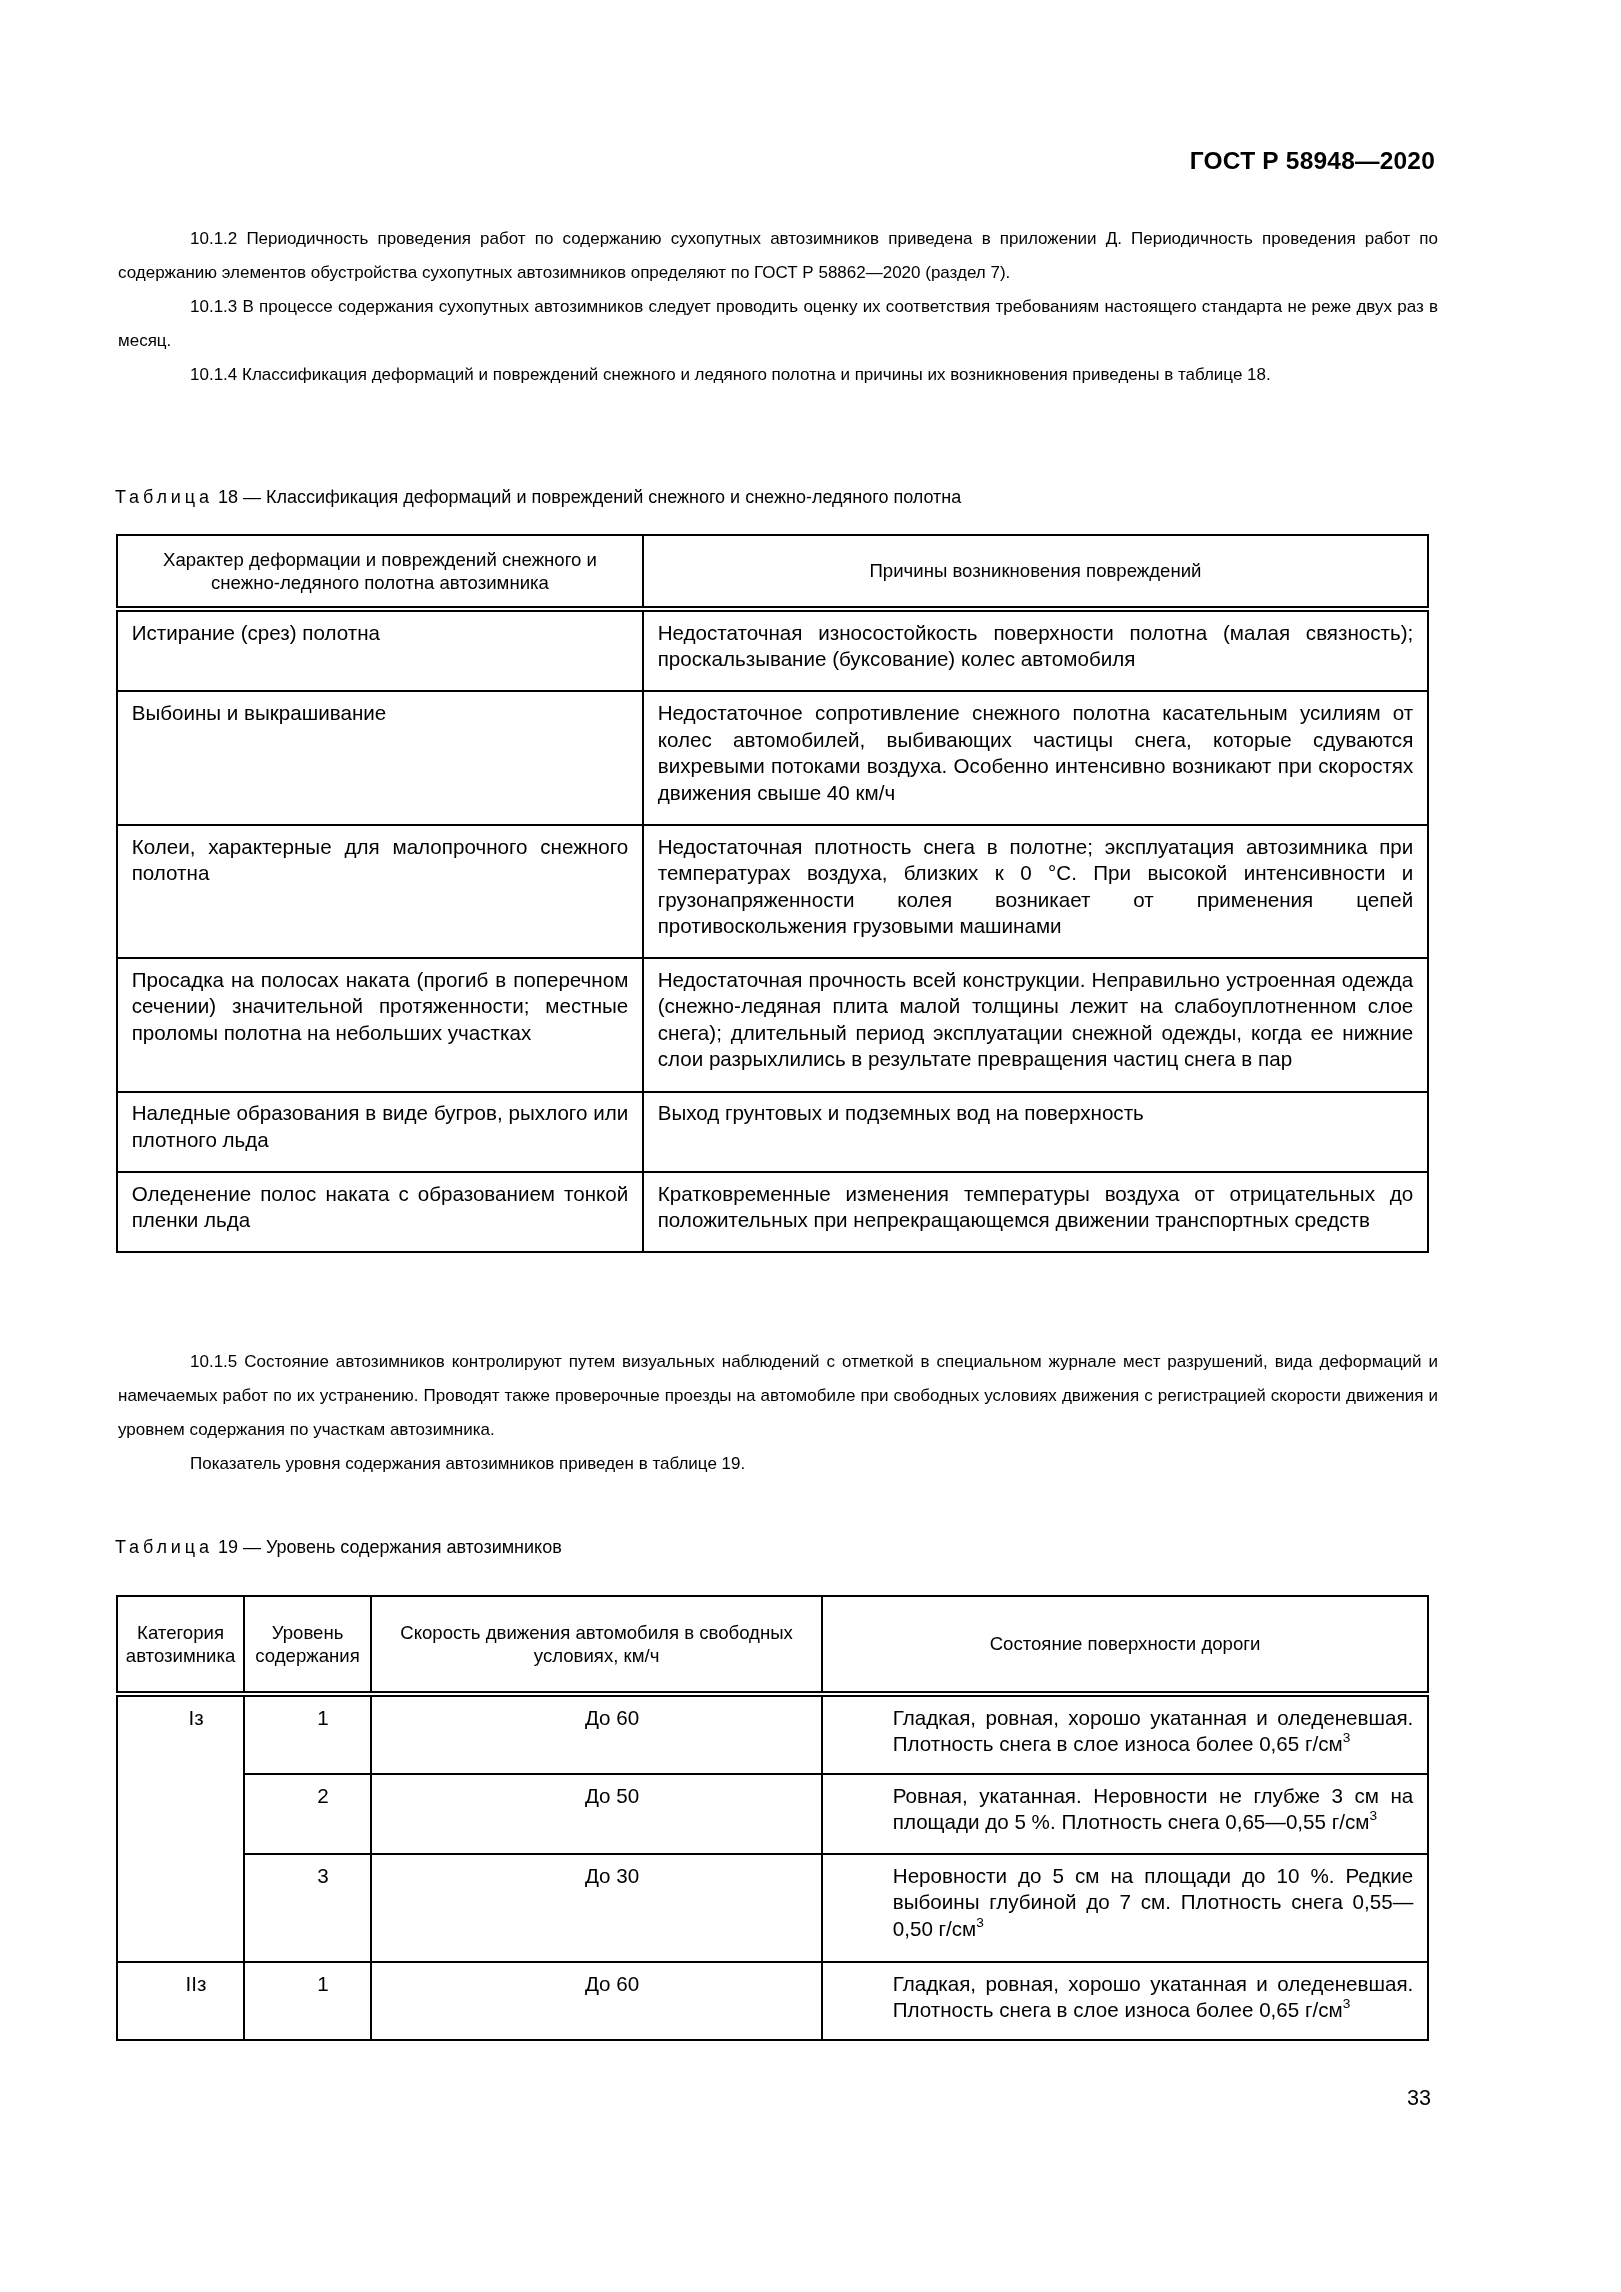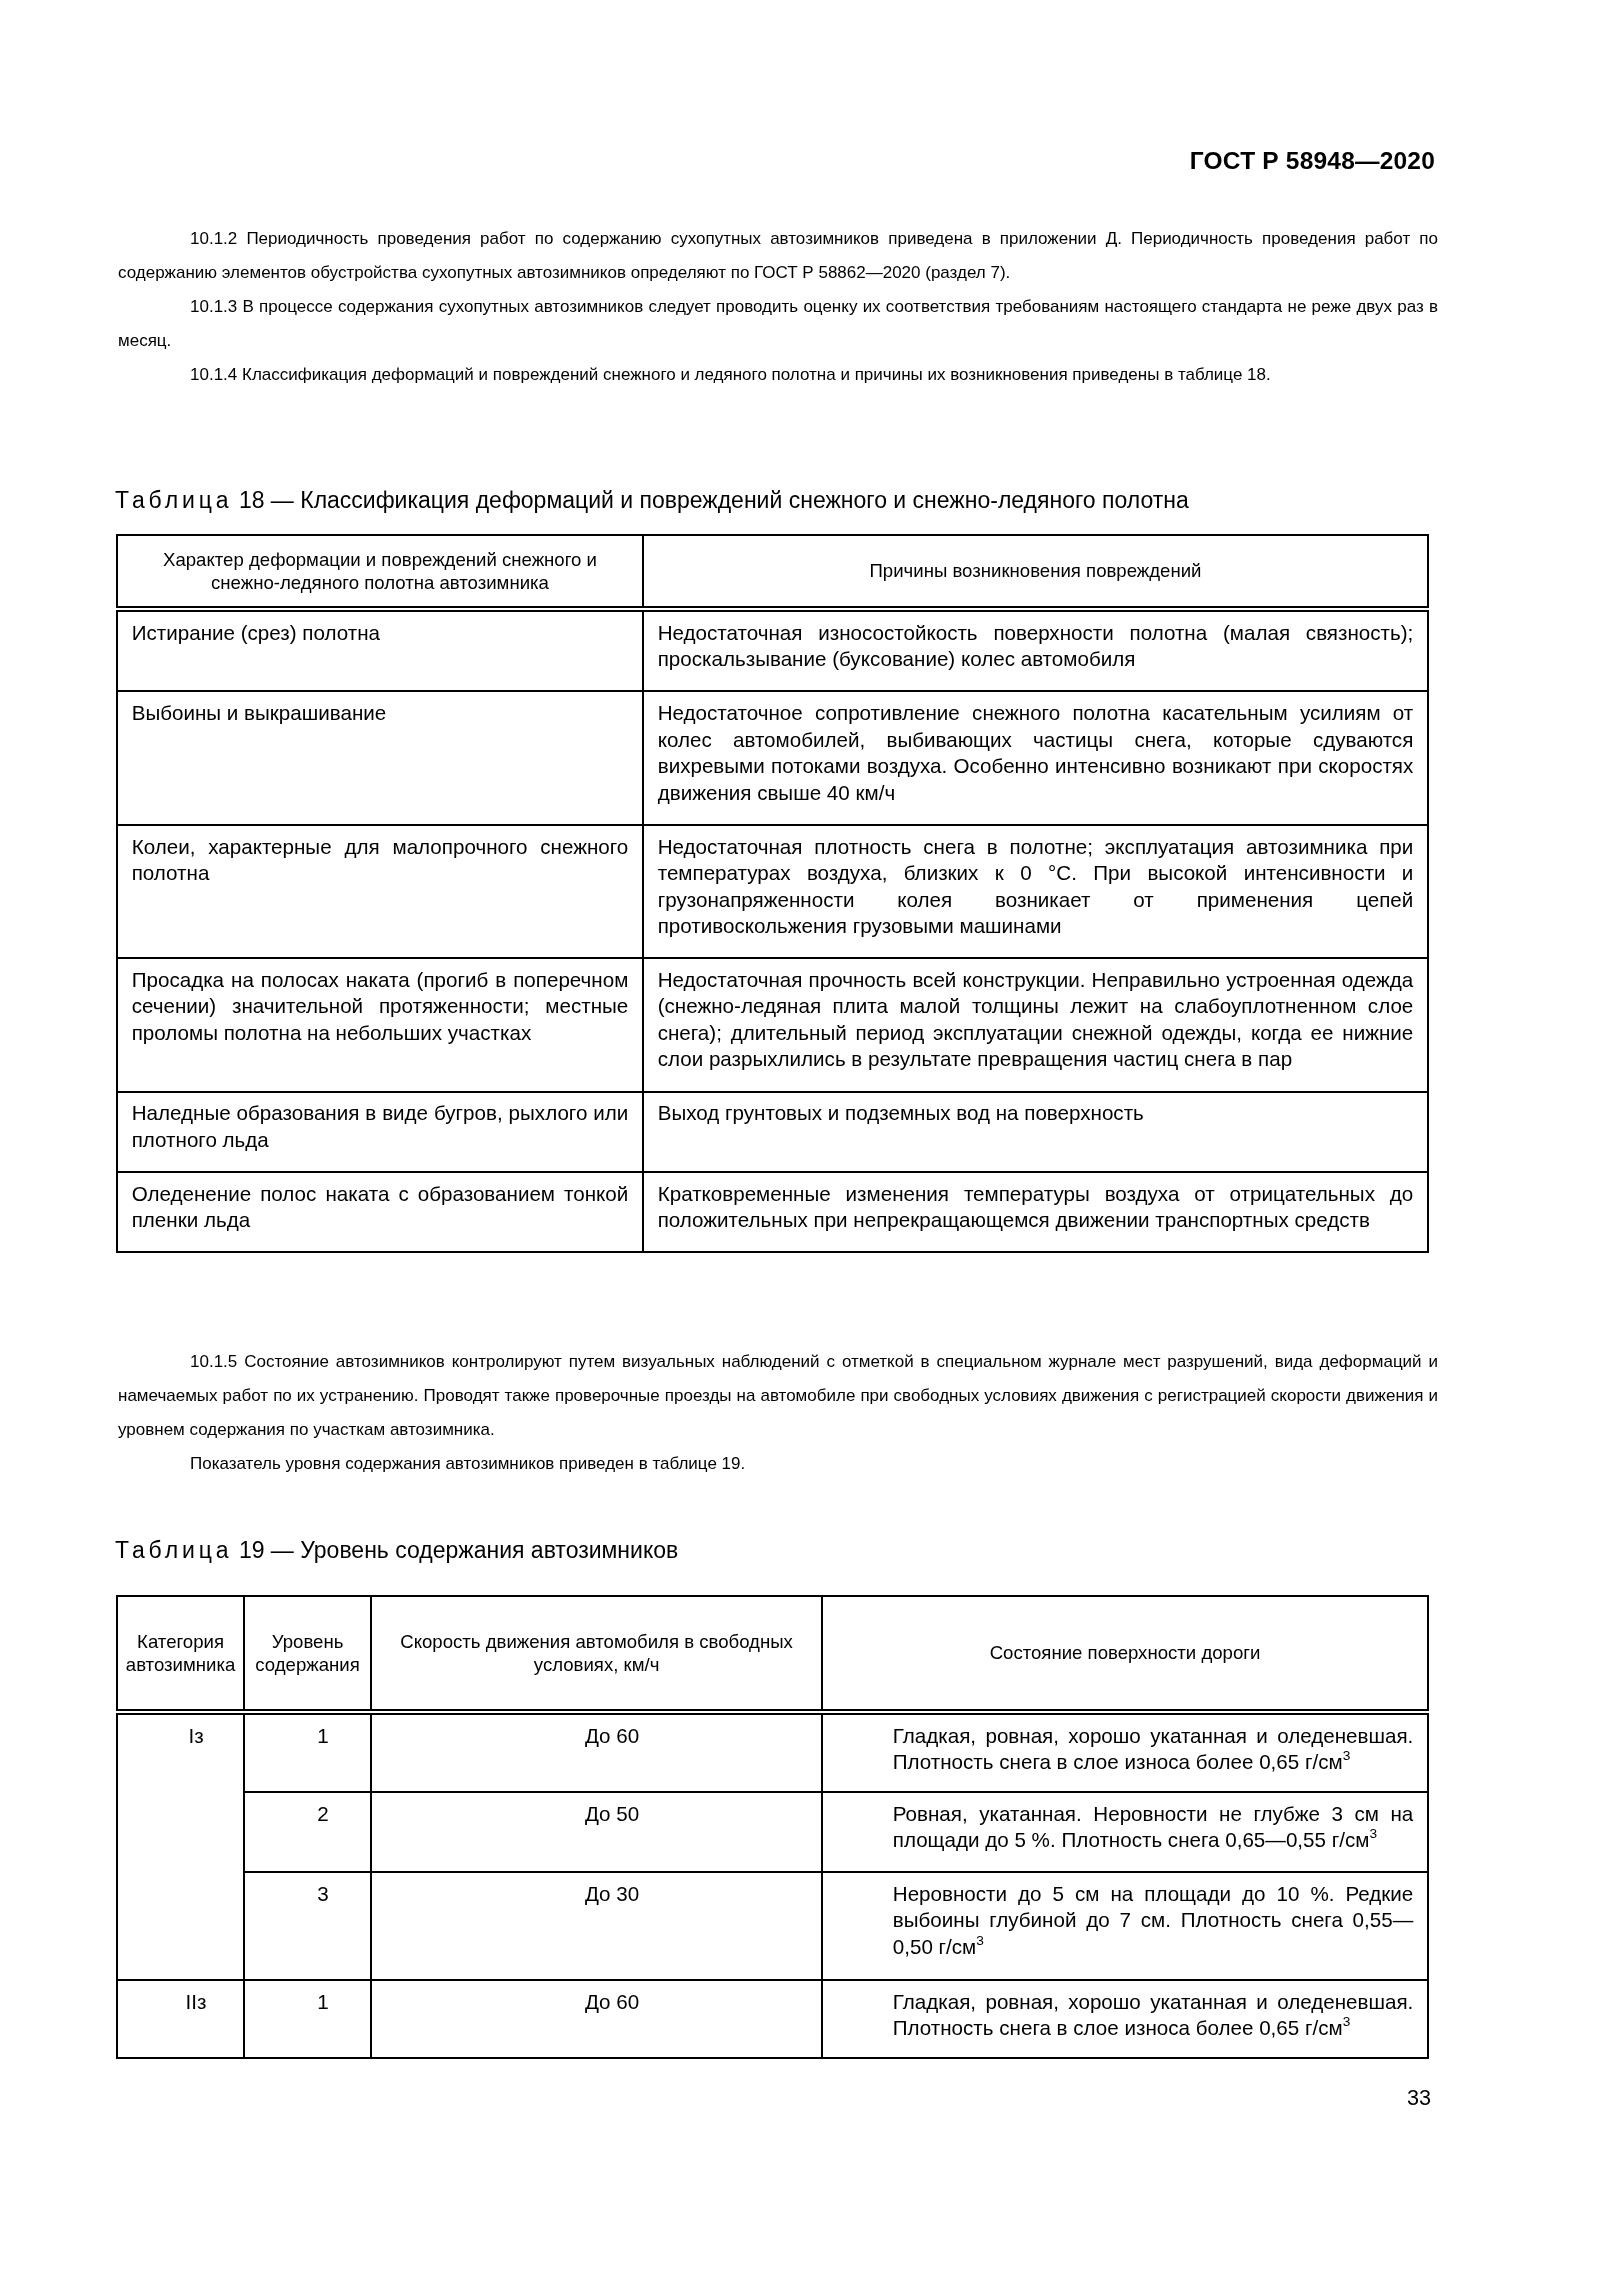--- a/index.html
+++ b/index.html
@@ -10,21 +10,21 @@
   .header-code {
     position: absolute; top: 147px; right: 186px;
     font-weight: bold; font-size: 24.5px; letter-spacing: 0.2px;
   }
   .para-block { position: absolute; left: 118px; width: 1320px; }
   .para {
     font-size: 17px; line-height: 34px; text-align: justify;
     text-indent: 72px; margin: 0;
   }
   .caption {
-    position: absolute; left: 115px; font-size: 23px; margin: 0;
+    position: absolute; left: 115px; font-size: 18px; margin: 0;
   }
   .caption .spaced { letter-spacing: 3.9px; }
   table.t {
     position: absolute; left: 116px; border-collapse: collapse;
     font-size: 20.6px; line-height: 26.5px;
   }
   table.t td, table.t th {
     border: 2.9px solid #000; vertical-align: top; font-weight: normal;
     padding: 0;
   }
@@ -135,21 +135,21 @@
 </p>
 
 <table class="t t19">
   <colgroup>
     <col style="width:127px">
       <col style="width:127px">
       <col style="width:451px">
       <col>
   </colgroup>
   <thead>
-    <tr style="height:116px;">
+    <tr style="height:98px;">
       <th>
           <div class="cell-in">Категория автозимника</div>
         </th>
       <th>
           <div class="cell-in">Уровень содержания</div>
         </th>
       <th>
           <div class="cell-in">Скорость движения автомобиля в свободных условиях, км/ч</div>
         </th>
       <th>

